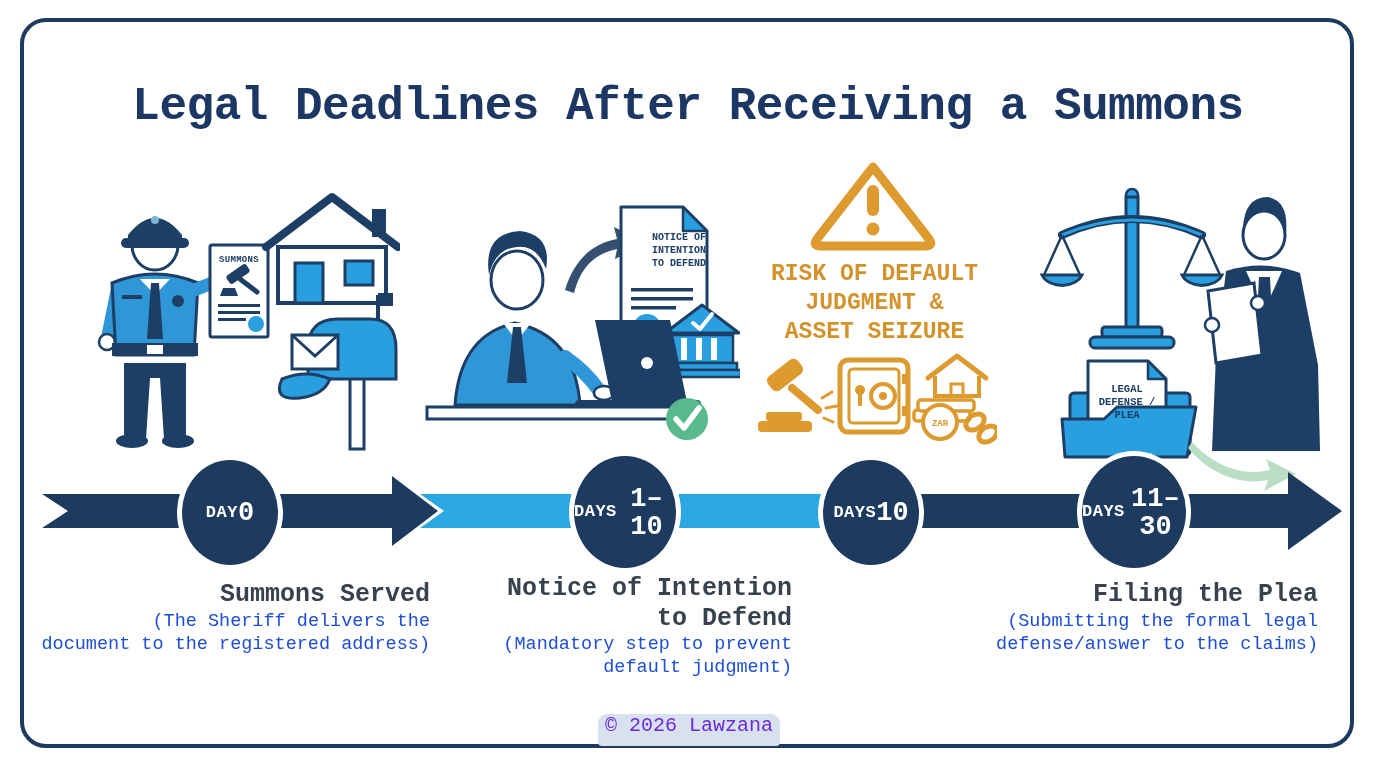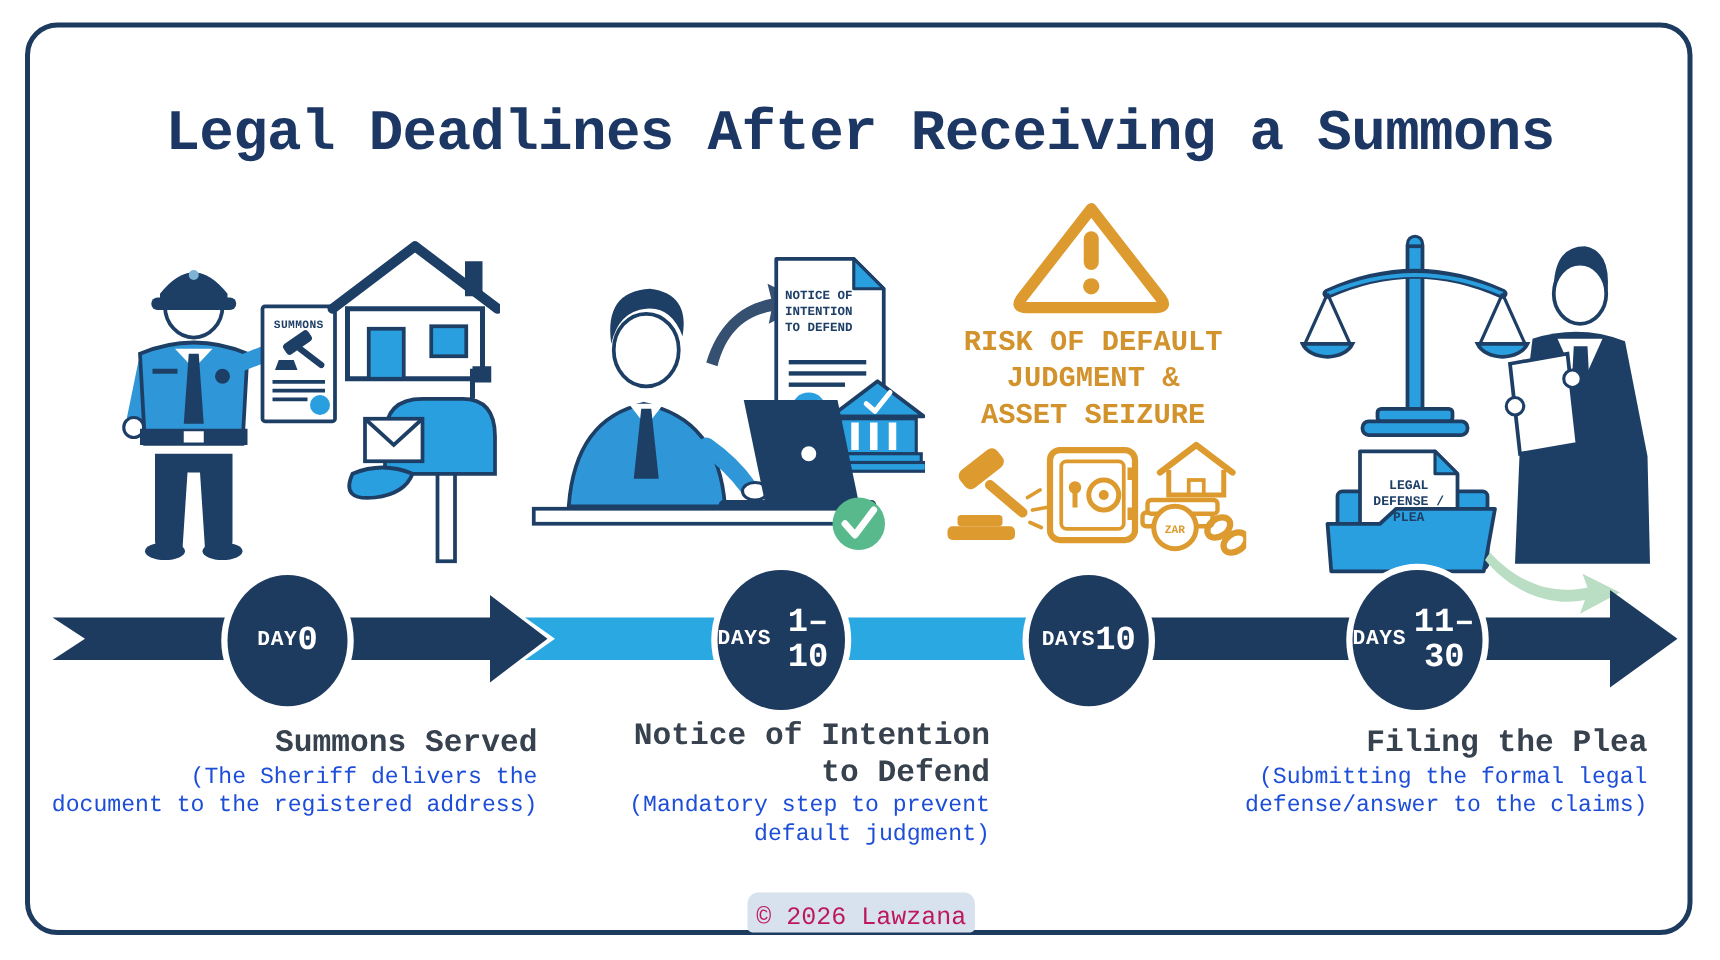--- a/index.html
+++ b/index.html
@@ -28,22 +28,22 @@
   .t-node .val{font-size:27px;font-weight:bold;margin-top:2px;}
   .stage-label{position:absolute;text-align:right;z-index:3;}
   .stage-label .st-title{font-size:25px;font-weight:bold;color:#37424e;line-height:1.18;white-space:pre-line;}
   .stage-label .st-desc{font-size:18.5px;color:#1d4ed8;line-height:1.25;margin-top:0;white-space:pre-line;}
   .risk-text{
     position:absolute;width:100%;text-align:center;
     font-size:23px;font-weight:bold;color:#d3932c;line-height:1.25;white-space:pre-line;
   }
   .footer-pill{
     position:absolute;left:598px;top:714px;width:182px;height:32px;background:#d8e2ee;
-    border-radius:9px 9px 4px 4px;display:flex;align-items:flex-end;justify-content:center;
-    font-size:20px;color:#be185d;z-index:2;
+    border-radius:9px 9px 4px 4px;display:flex;align-items:flex-start;justify-content:center;
+    font-size:20px;color:#6d28d9;z-index:2;
   }
 </style>
 </head>
 <body>
 
 <div id="stage">
   <div class="card-border"></div>
 
   <h1 class="title">Legal Deadlines After Receiving a Summons</h1>
 
@@ -100,21 +100,21 @@
         <path d="M248,196 L248,166 Q248,136 278,136 L310,136 Q336,136 336,166 L336,196 Z" fill="#2a9fe0" stroke="#1d3f66" stroke-width="3"></path>
         <g>
           <rect x="232" y="152" width="46" height="34" fill="#fff" stroke="#1d3f66" stroke-width="3"></rect>
           <path d="M232,152 L255,173 L278,152" stroke="#1d3f66" stroke-width="3" fill="none"></path>
         </g>
         <path d="M222,196 Q212,218 240,215 Q264,212 270,196 Q246,186 222,196 Z" fill="#2a9fe0" stroke="#1d3f66" stroke-width="3"></path>
       </g>
     </svg>
   </div>
 
-  <div class="illu" style="left:425px;top:195px;width:315px;height:255px;">
+  <div class="illu" style="left:425px;top:195px;width:315px;height:255px;text-align:right;">
     <svg width="315" height="255" viewBox="0 0 315 255">
 
       <path d="M140,95 C150,62 170,48 192,44 L189,32 L222,48 L190,64 L192,54 C172,58 156,70 149,98 Z" fill="#355070"></path>
 
       <g>
         <path d="M196,12 L258,12 L282,36 L282,150 L196,150 Z" fill="#fff" stroke="#1d3f66" stroke-width="3" stroke-linejoin="round"></path>
         <path d="M258,12 L258,36 L282,36 Z" fill="#2a9fe0" stroke="#1d3f66" stroke-width="2.5" stroke-linejoin="round"></path>
         <rect x="206" y="93" width="62" height="3.5" fill="#1d3f66"></rect>
         <rect x="206" y="102" width="62" height="3.5" fill="#1d3f66"></rect>
         <rect x="206" y="111" width="45" height="3.5" fill="#1d3f66"></rect>

